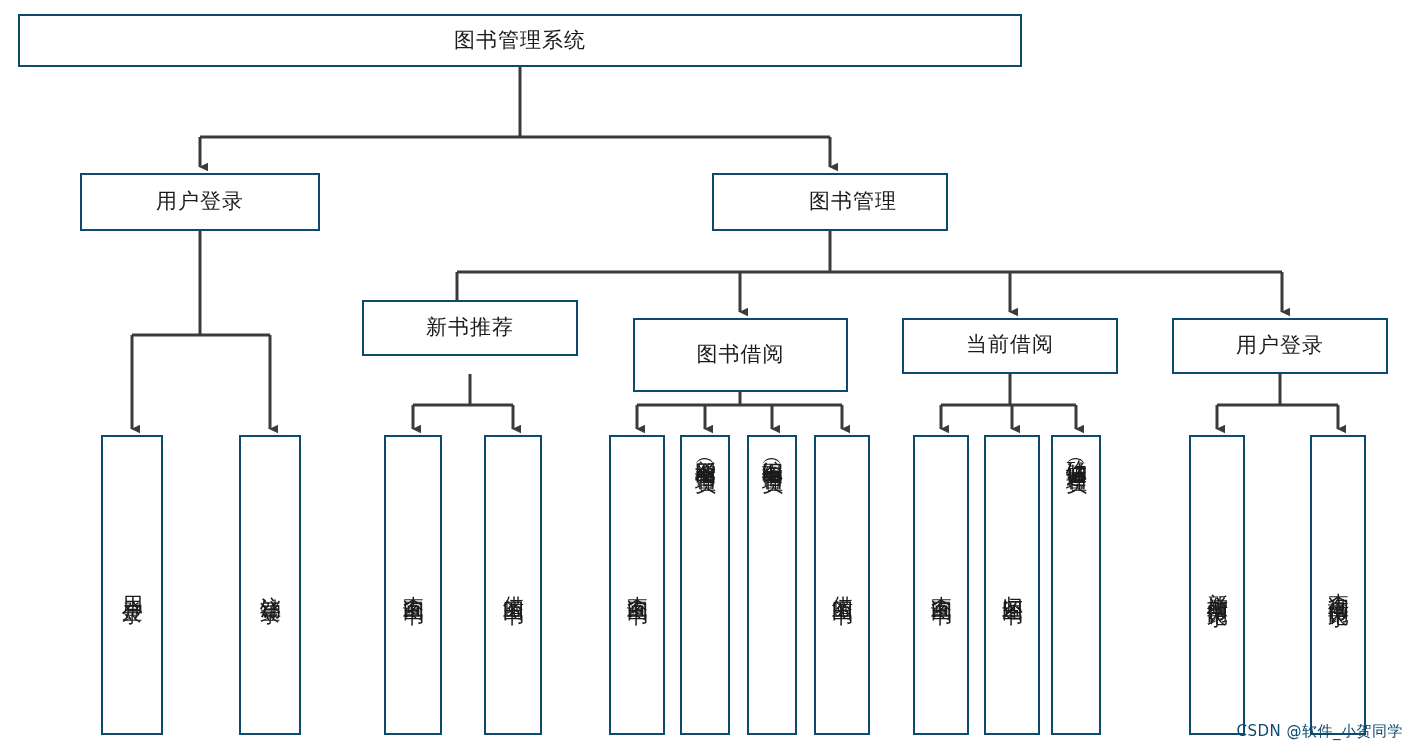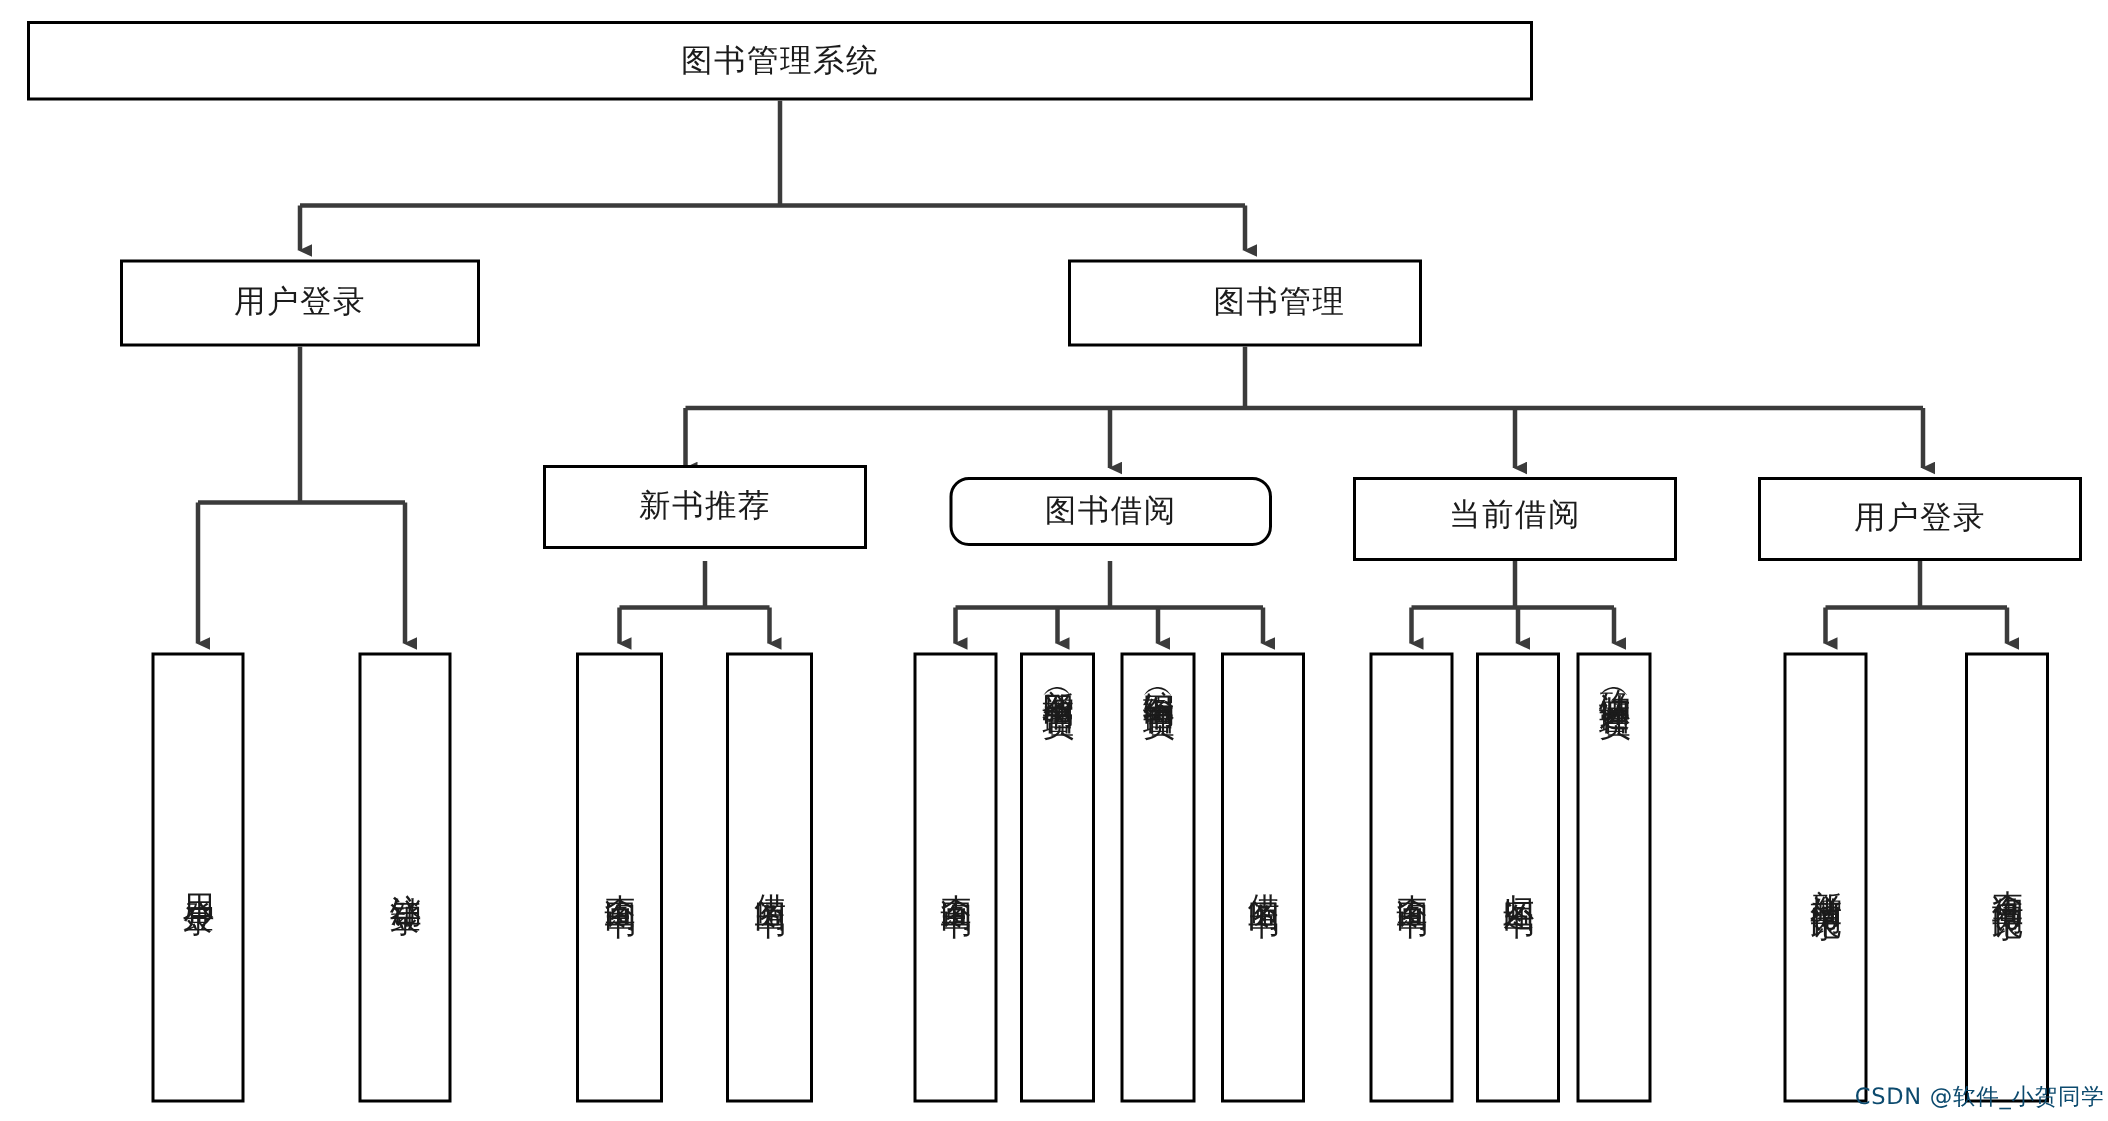--- a/index.html
+++ b/index.html
@@ -22,21 +22,21 @@
     left: 0;
     top: 0;
     width: 1405px;
     height: 747px;
     pointer-events: none;
   }
   .node {
     position: absolute;
     box-sizing: border-box;
     background: #ffffff;
-    border: 2px solid #000000;
+    border: 2px solid #0c4a6e;
     display: flex;
     align-items: center;
     justify-content: center;
     color: #1b1b1b;
   }
   .node.h {
     font-size: 21px;
     line-height: 1.2;
     letter-spacing: 1px;
     white-space: nowrap;
@@ -121,22 +121,22 @@
       <path d="M1217,405 L1217,429" marker-end="url(#arrow)"></path>
       <path d="M1338,405 L1338,429" marker-end="url(#arrow)"></path>
     </g>
   </svg>
 
   <div class="node h" style="left:18px;top:14px;width:1004px;height:53px;">图书管理系统</div>
 
   <div class="node h" style="left:80px;top:173px;width:240px;height:58px;">用户登录</div>
   <div class="node h" style="left:712px;top:173px;width:236px;height:58px;padding-left:46px;">图书管理</div>
 
-  <div class="node h" style="left:362px;top:310px;width:216px;height:56px;">新书推荐</div>
-  <div class="node h" style="left:633px;top:318px;width:215px;height:46px;border-radius:13px;">图书借阅</div>
+  <div class="node h" style="left:362px;top:300px;width:216px;height:56px;">新书推荐</div>
+  <div class="node h" style="left:633px;top:318px;width:215px;height:74px;">图书借阅</div>
   <div class="node h" style="left:902px;top:318px;width:216px;height:56px;font-family:Liberation Mono, monospace;">当前借阅</div>
   <div class="node h" style="left:1172px;top:318px;width:216px;height:56px;">用户登录</div>
 
   <div class="node v" style="left:101px;top:435px;width:62px;height:300px;">用户登录</div>
   <div class="node v" style="left:239px;top:435px;width:62px;height:300px;">注销登录</div>
 
   <div class="node v" style="left:384px;top:435px;width:58px;height:300px;">查询图书</div>
   <div class="node v" style="left:484px;top:435px;width:58px;height:300px;">借阅图书</div>
 
   <div class="node v" style="left:609px;top:435px;width:56px;height:300px;">查询图书</div>

